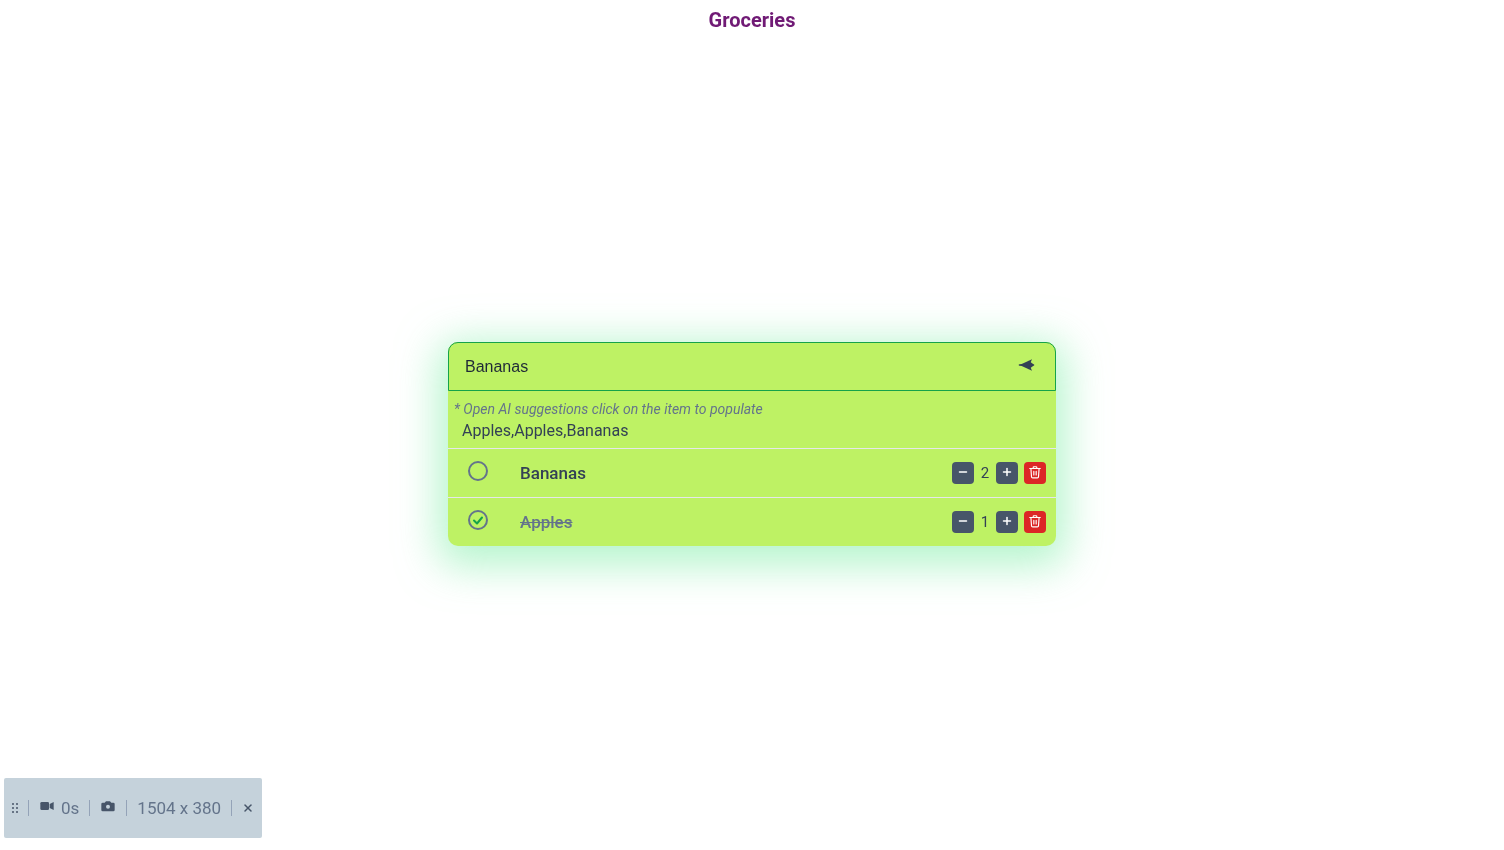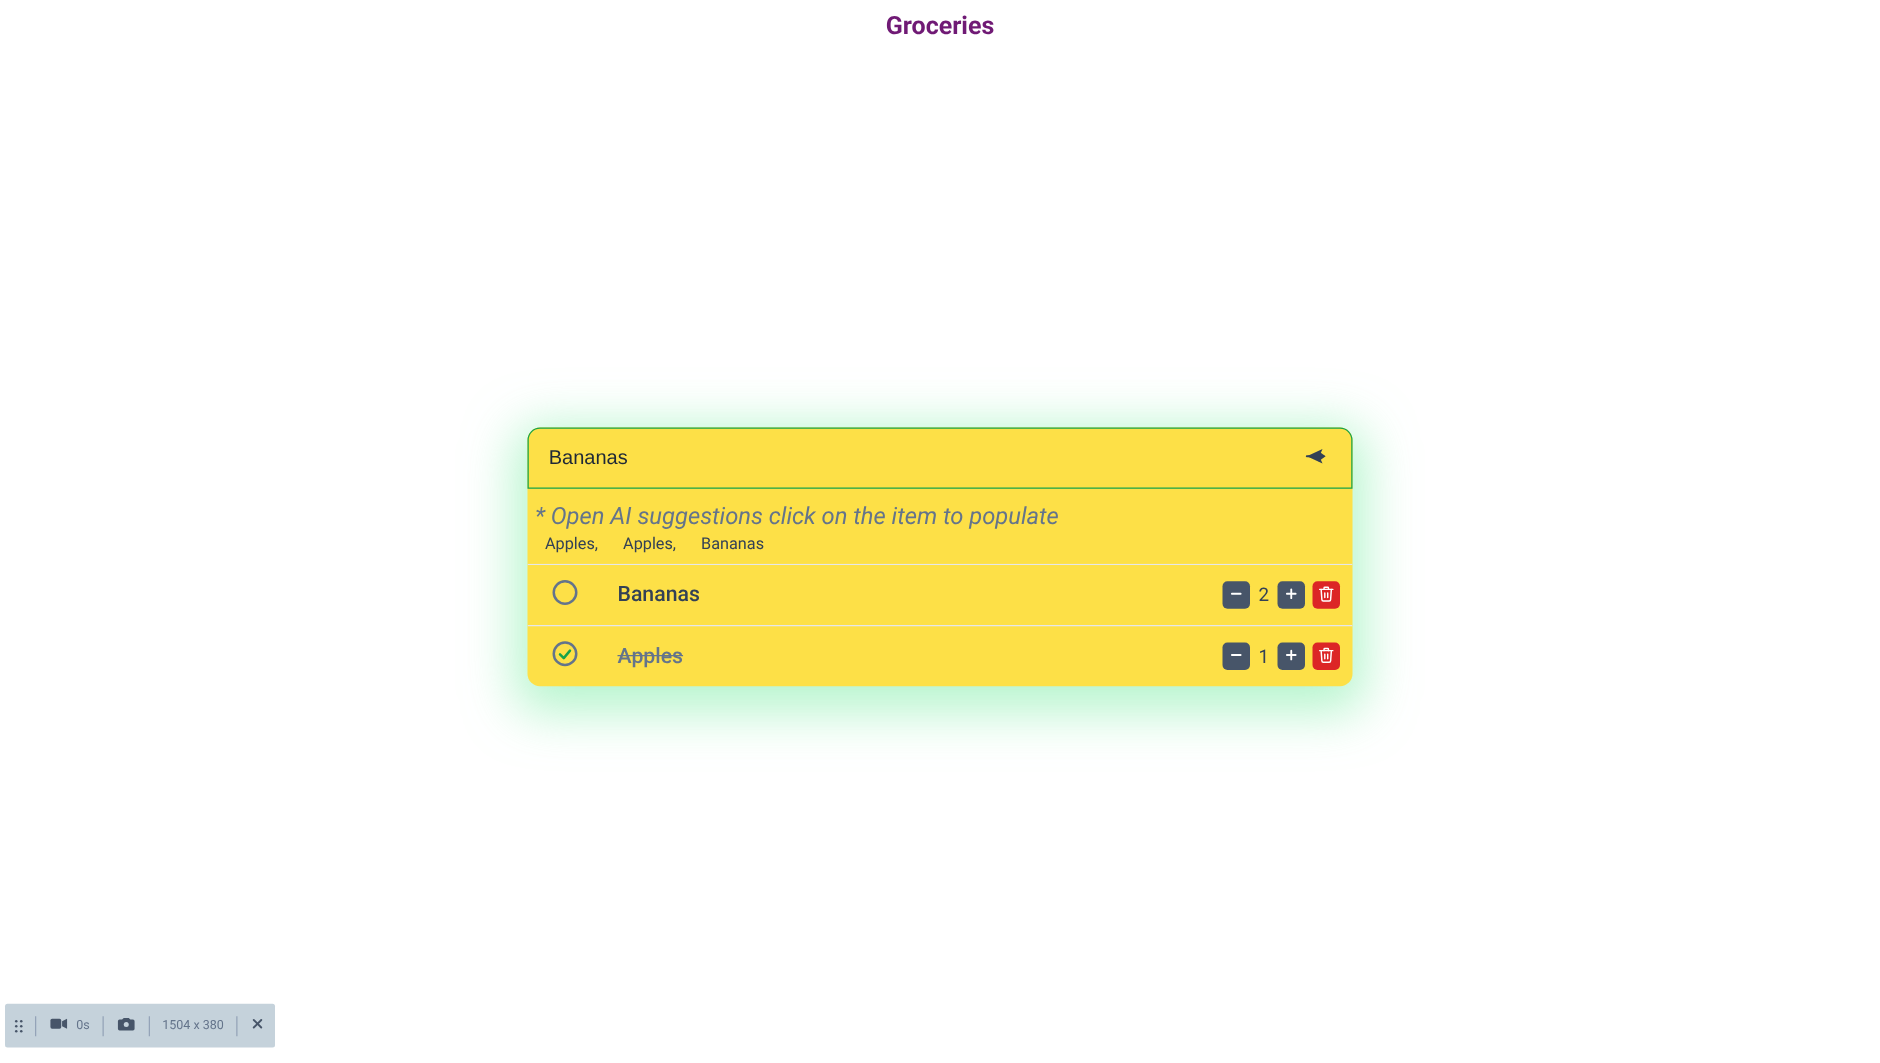--- a/index.html
+++ b/index.html
@@ -16,24 +16,24 @@
       overflow: hidden;
     }
     .page-title {
       text-align: center;
       color: #701a75;
       font-weight: 700;
       font-size: 20px;
       padding-top: 8px;
     }
     .container {
-      width: 660px;
+      width: 608px;
       margin: 0 auto;
       margin-top: 310px;
-      background: #fde047;
+      background: #bef264;
       border-radius: 10px;
       box-shadow: 0 10px 40px 10px rgba(134, 239, 172, 0.6);
       position: relative;
     }
     .input-row {
       display: flex;
       align-items: center;
       border: 1px solid #16a34a;
       border-radius: 10px 10px 0 0;
       padding: 10px 16px;
@@ -55,27 +55,27 @@
       display: flex;
       align-items: center;
       color: #334155;
     }
     .suggestions-block {
       padding: 10px 6px 8px 6px;
     }
     .suggestions-hint {
       font-style: italic;
       color: #64748b;
-      font-size: 19px;
+      font-size: 14px;
       margin-bottom: 4px;
     }
     .suggestions-row {
       display: flex;
-      gap: 20px;
-      font-size: 13px;
+      gap: 0;
+      font-size: 16px;
       color: #334155;
       padding-left: 8px;
     }
     .suggestion-item {
       cursor: pointer;
     }
     .list {
       border-radius: 0 0 10px 10px;
       overflow: hidden;
     }
@@ -143,24 +143,24 @@
     }
     
     .dev-toolbar {
       position: absolute;
       bottom: 12px;
       left: 4px;
       display: flex;
       align-items: center;
       background: #c5d2db;
       border-radius: 2px;
-      padding: 8px 8px;
+      padding: 20px 8px;
       gap: 10px;
       color: #64748b;
-      font-size: 10px;
+      font-size: 17px;
     }
     .dev-toolbar .sep {
       width: 1px;
       height: 16px;
       background: #94a3b8;
     }
     .dev-toolbar .tool {
       display: flex;
       align-items: center;
       gap: 6px;

